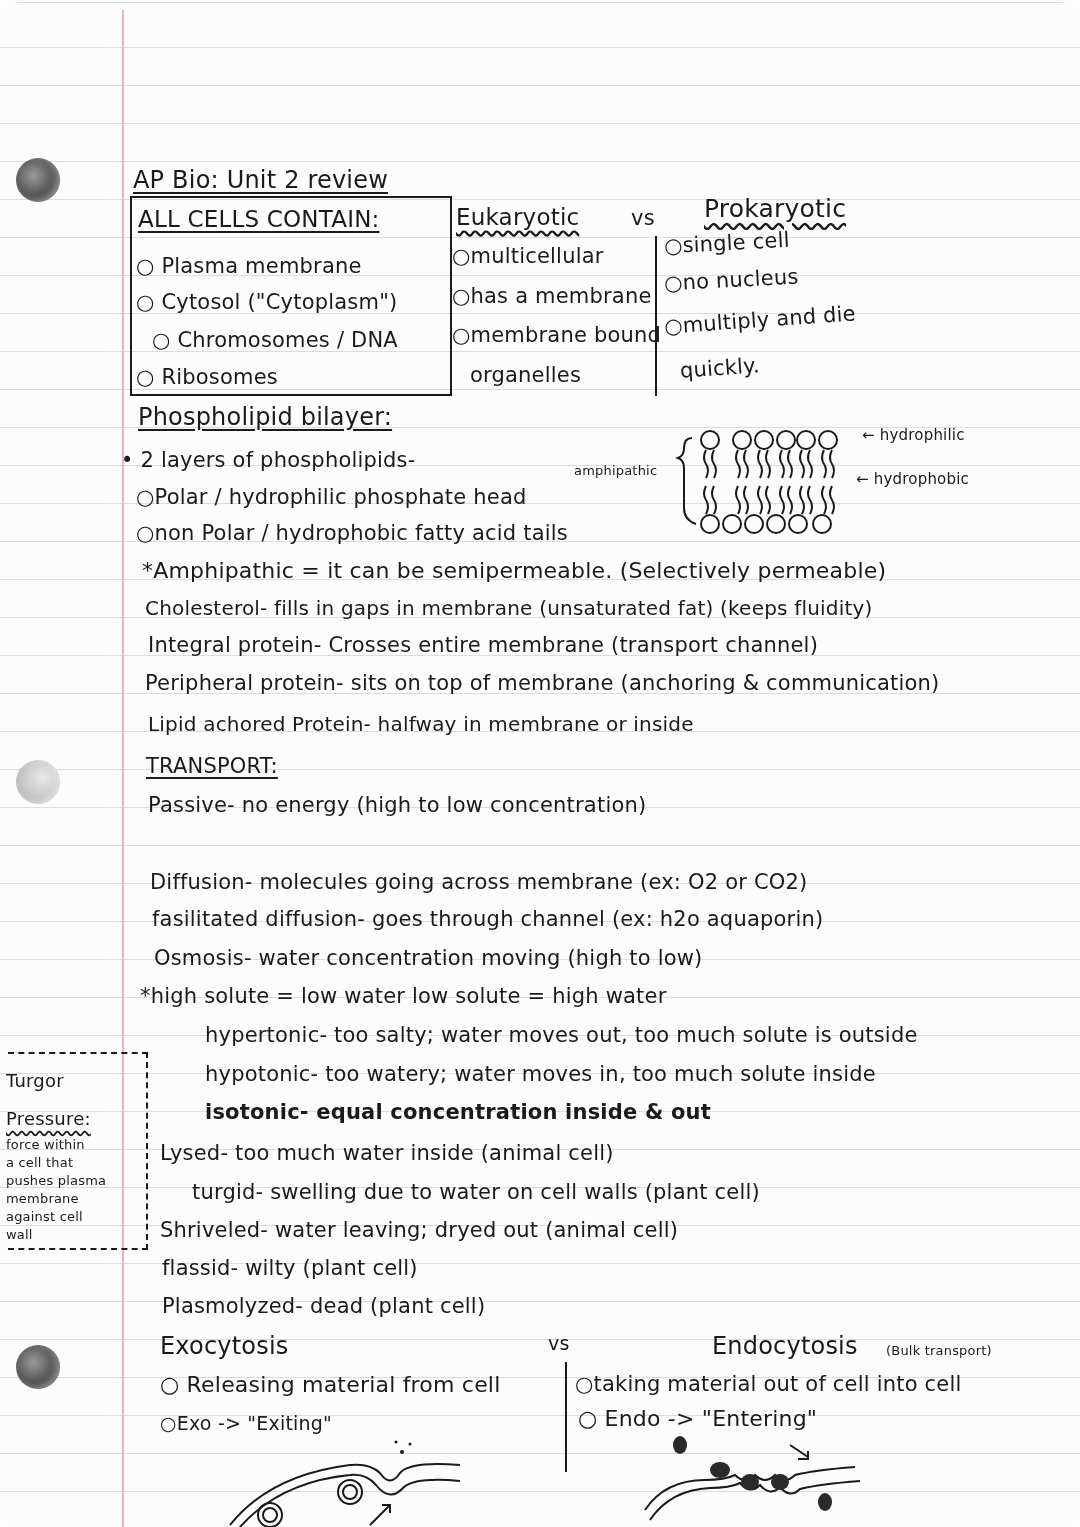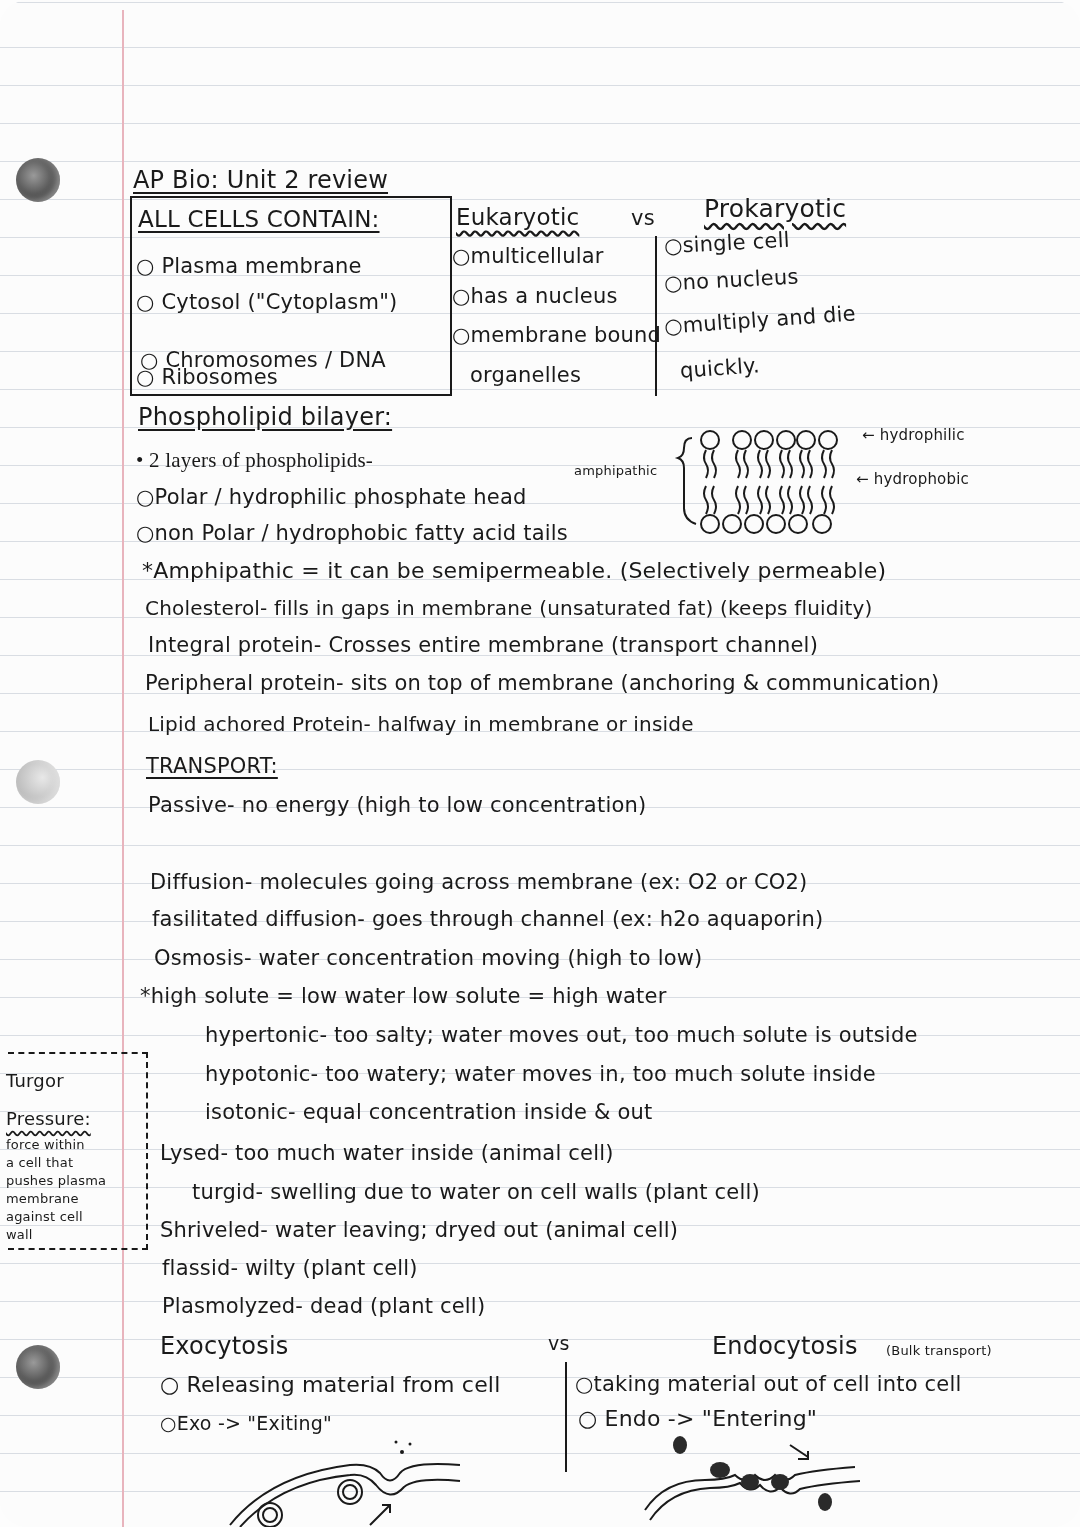--- a/index.html
+++ b/index.html
@@ -48,38 +48,38 @@
   <div class="hole" style="top:158px;"></div>
   <div class="hole light" style="top:760px;"></div>
   <div class="hole" style="top:1345px;"></div>
 
   <div class="t hand ul" style="left:133px; top:168px; font-size:24px;">AP Bio: Unit 2 review</div>
 
   <div class="box" style="left:130px; top:196px; width:318px; height:196px;"></div>
   <div class="t hand ul" style="left:138px; top:208px; font-size:23px;">ALL CELLS CONTAIN:</div>
   <div class="t hand" style="left:136px; top:256px;">○ <span>Plasma membrane</span></div>
   <div class="t hand" style="left:136px; top:292px;">○ <span>Cytosol ("Cytoplasm")</span></div>
-  <div class="t hand" style="left:140px; top:330px;margin-top:20px;">○ <span>Chromosomes / DNA</span></div>
+  <div class="t hand" style="left:152px; top:330px;">○ <span>Chromosomes / DNA</span></div>
   <div class="t hand" style="left:136px; top:367px;">○ <span>Ribosomes</span></div>
 
   <div class="t hand wavy" style="left:456px; top:206px; font-size:23px;">Eukaryotic</div>
   <div class="t hand" style="left:631px; top:208px; font-size:21px;">vs</div>
   <div class="t hand wavy" style="left:704px; top:196px; font-size:25px;">Prokaryotic</div>
   <div class="vline" style="left:655px; top:236px; height:160px;"></div>
   <div class="t hand" style="left:452px; top:246px;">○<span>multicellular</span></div>
-  <div class="t hand" style="left:452px; top:286px;">○<span>has a nucleus</span></div>
+  <div class="t hand" style="left:452px; top:286px;">○<span>has a membrane</span></div>
   <div class="t hand" style="left:452px; top:325px;">○<span>membrane bound</span></div>
   <div class="t hand" style="left:470px; top:365px;">organelles</div>
   <div class="t hand" style="left:664px; top:233px; transform:rotate(-3deg);">○<span>single cell</span></div>
   <div class="t hand" style="left:664px; top:270px; transform:rotate(-3deg);">○<span>no nucleus</span></div>
   <div class="t hand" style="left:664px; top:310px; transform:rotate(-4deg);">○<span>multiply and die</span></div>
   <div class="t hand" style="left:680px; top:358px; transform:rotate(-4deg);">quickly.</div>
 
   <div class="t hand ul" style="left:138px; top:405px; font-size:24px;">Phospholipid bilayer:</div>
-  <div class="t hand" style="left:136px; top:450px;font-family:Liberation Serif, serif;">• <span>2 layers of phospholipids-</span></div>
+  <div class="t hand" style="left:121px; top:450px;">• <span>2 layers of phospholipids-</span></div>
   <div class="t hand" style="left:136px; top:487px;">○<span>Polar / hydrophilic phosphate head</span></div>
   <div class="t hand" style="left:136px; top:523px;">○<span>non Polar / hydrophobic fatty acid tails</span></div>
 
   <div class="t hand tiny" style="left:574px; top:464px;">amphipathic</div>
   <svg style="left:680px; top:430px;" width="180" height="115" viewBox="0 0 180 115">
     <path d="M12 8 q-8 0 -8 10 q0 8 -6 10 q6 2 6 10 v40 q0 12 12 16" fill="none" stroke="#1a1a1a" stroke-width="2"></path>
     <g fill="none" stroke="#1a1a1a" stroke-width="2">
       <circle cx="30" cy="10" r="9"></circle>
         <circle cx="62" cy="10" r="9"></circle>
         <circle cx="84" cy="10" r="9"></circle>
@@ -117,21 +117,21 @@
 
   <div class="t hand ul" style="left:146px; top:756px; font-size:21px;">TRANSPORT:</div>
   <div class="t hand" style="left:148px; top:795px;">Passive- no energy (high to low concentration)</div>
   <div class="t hand" style="left:150px; top:872px;">Diffusion- molecules going across membrane (ex: O2 or CO2)</div>
   <div class="t hand" style="left:152px; top:909px;">fasilitated diffusion- goes through channel (ex: h2o aquaporin)</div>
   <div class="t hand" style="left:140px; top:986px;">*high solute = low water    low solute = high water</div>
   <div class="t hand" style="left:154px; top:948px;">Osmosis- water concentration moving (high to low)</div>
 
   <div class="t hand" style="left:205px; top:1025px;">hypertonic- too salty; water moves out, too much solute is outside</div>
   <div class="t hand" style="left:205px; top:1064px;">hypotonic- too watery; water moves in, too much solute inside</div>
-  <div class="t hand" style="left:205px; top:1102px;">isotonic- equal concentration inside &amp; out</div>
+  <div class="t hand" style="left:205px; top:1102px;font-weight:bold;">isotonic- equal concentration inside &amp; out</div>
 
   <div class="t hand" style="left:160px; top:1143px;">Lysed- too much water inside (animal cell)</div>
   <div class="t hand" style="left:160px; top:1182px;margin-left:32px;">turgid- swelling due to water on cell walls (plant cell)</div>
   <div class="t hand" style="left:160px; top:1220px;">Shriveled- water leaving; dryed out (animal cell)</div>
   <div class="t hand" style="left:162px; top:1258px;">flassid- wilty (plant cell)</div>
   <div class="t hand" style="left:162px; top:1296px;">Plasmolyzed- dead (plant cell)</div>
 
   <div class="dash-h" style="left:8px; top:1052px; width:140px;"></div>
   <div class="dash-v" style="left:146px; top:1052px; height:198px;"></div>
   <div class="dash-h" style="left:8px; top:1248px; width:140px;"></div>

